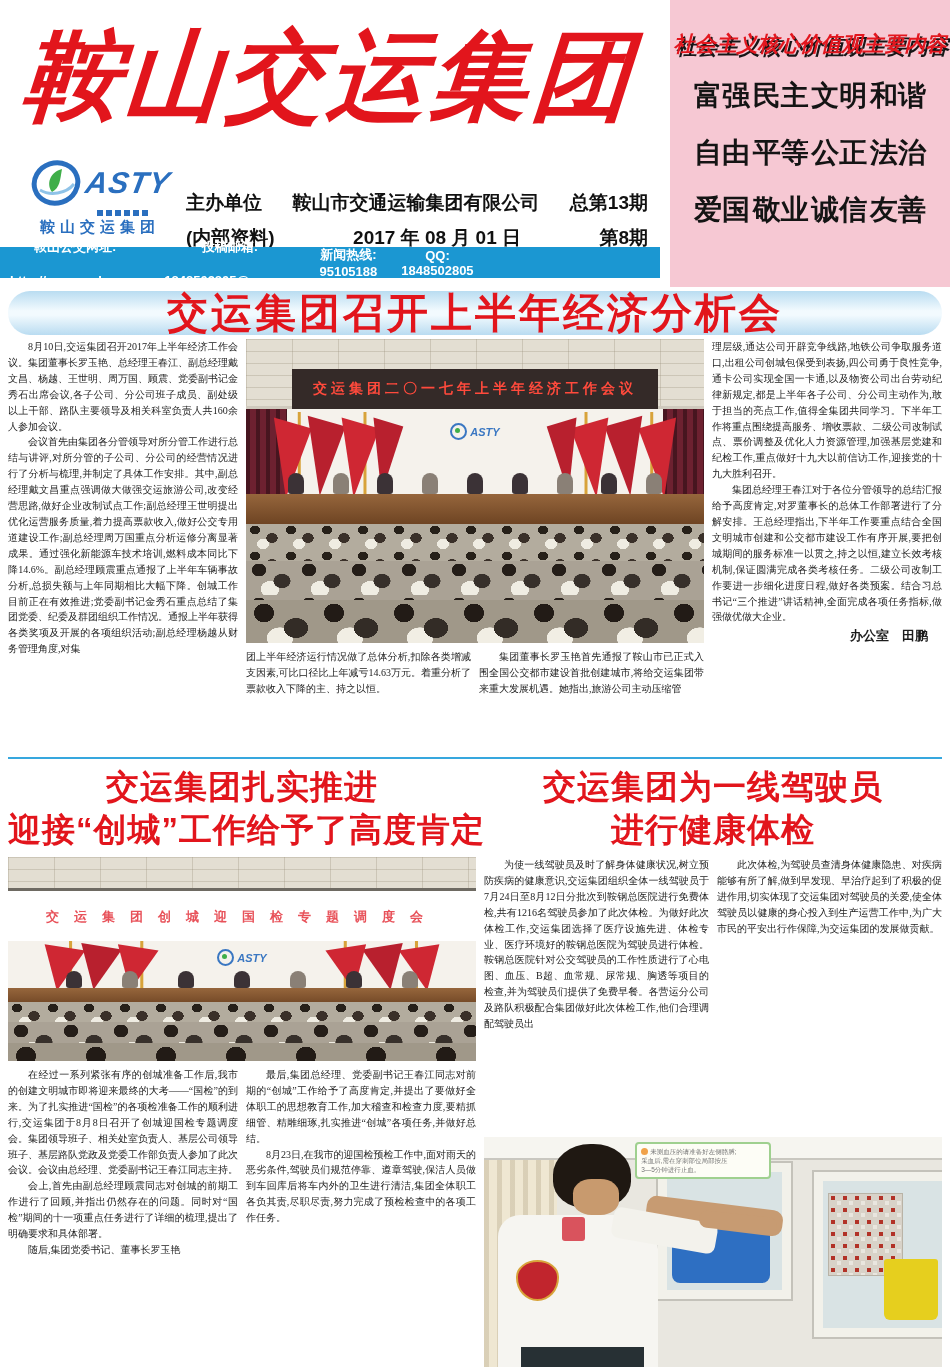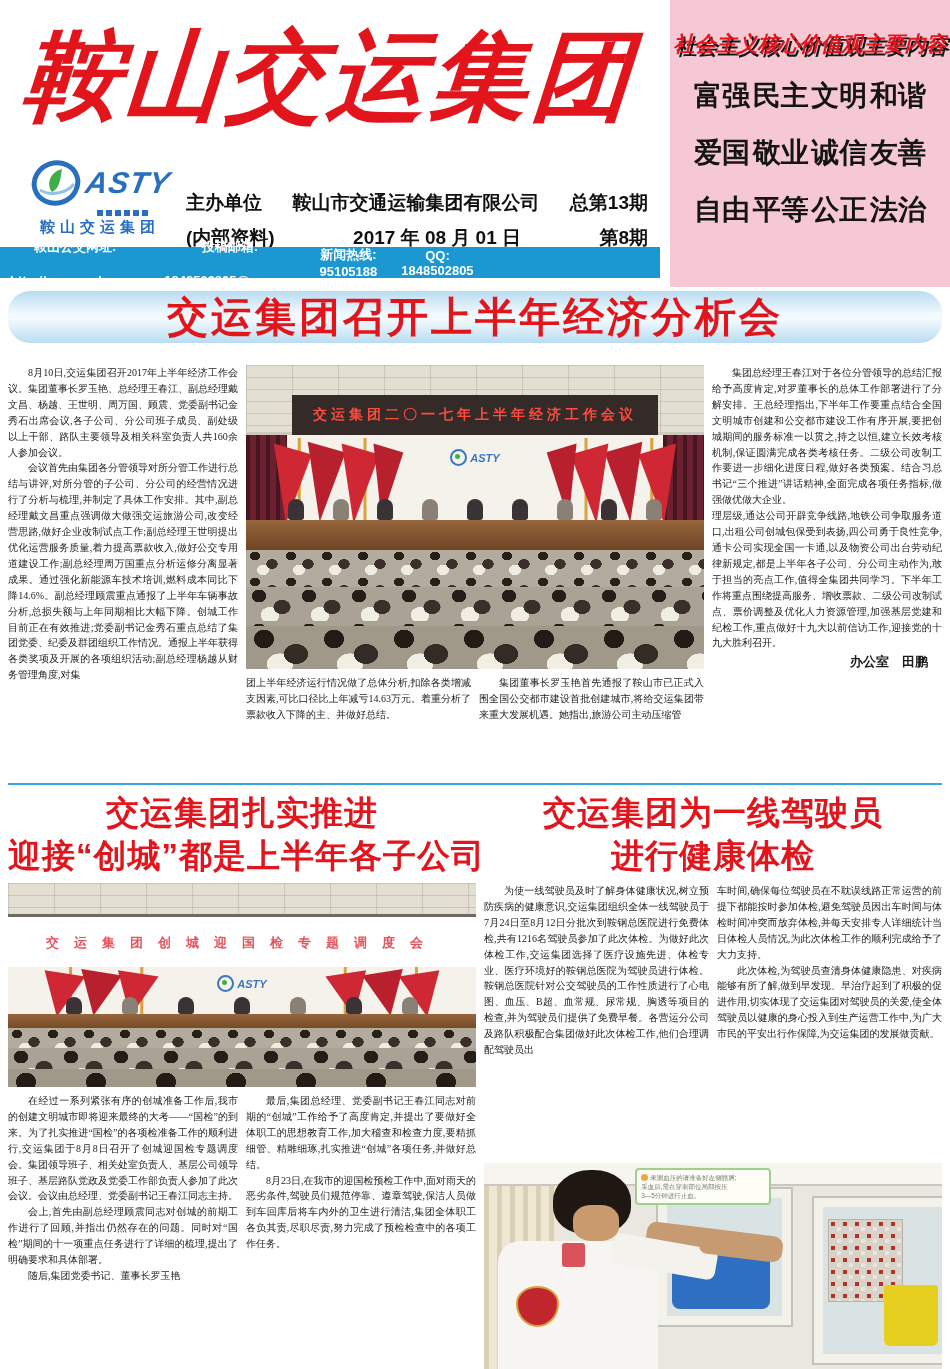--- a/index.html
+++ b/index.html
@@ -34,21 +34,21 @@
   .values-row{display:flex;justify-content:space-between;padding:0 24px;margin-top:19px;
       font-family:"Liberation Sans",sans-serif;font-weight:900;font-size:28px;color:#141414;}
 
   .info-bar{position:absolute;left:0;top:247px;width:660px;height:31px;background:#1b97d2;
       color:#fff;font-family:"Liberation Sans",sans-serif;font-weight:bold;font-size:13px;
       display:flex;align-items:center;gap:24px;padding-left:10px;box-sizing:border-box;white-space:nowrap;}
   .info-item{display:flex;align-items:center;flex-direction:column;}
   .u{text-decoration:underline;margin-top:17px;}
 
   
-  .headline-box{margin:4px 8px 22px;height:52px;border-radius:22px;
+  .headline-box{margin:4px 8px 4px;height:44px;border-radius:22px;
       background:linear-gradient(#b9dcf1,#f2fafe 45%,#f2fafe 55%,#b9dcf1);
       display:flex;align-items:center;justify-content:center;}
   .headline-box span{color:#e2151c;font-family:"Liberation Sans",sans-serif;font-weight:900;
       font-size:41px;letter-spacing:3px;white-space:nowrap;}
 
   
   .body{font-size:10px;line-height:15.9px;text-align:justify;margin:0;color:#1c1c1c;}
   .ind{text-indent:2em;}
   .byline{text-align:right;padding-right:14px;margin-top:3px;font-family:"Liberation Sans",sans-serif;
       font-weight:bold;font-size:13px;}
@@ -212,30 +212,30 @@
 
     <aside class="values-panel">
       <div class="values-title">社会主义核心价值观主要内容</div>
       <div class="values-row">
         <span>富强</span>
         <span>民主</span>
         <span>文明</span>
         <span>和谐</span>
       </div>
       <div class="values-row">
+        <span>自由</span>
+        <span>平等</span>
+        <span>公正</span>
+        <span>法治</span>
+      </div>
+      <div class="values-row">
         <span>爱国</span>
         <span>敬业</span>
         <span>诚信</span>
         <span>友善</span>
-      </div>
-      <div class="values-row">
-        <span>自由</span>
-        <span>平等</span>
-        <span>公正</span>
-        <span>法治</span>
       </div>
     </aside>
 
     <div class="info-bar">
       <span class="info-item">
         <span>鞍山公交网址:</span>
         <span class="u">http://www.as-bus.cn</span>
       </span>
       <span class="info-item">
         <span>投稿邮箱:</span>
@@ -303,41 +303,41 @@
           <div class="person"></div>
           <div class="person alt"></div>
         </div>
         <div class="ph-table"></div>
         <div class="crowd c1"></div>
         <div class="crowd c2"></div>
         <div class="crowd c3"></div>
       </div>
       <div class="a1-below">
         <div class="bcol">
-          <p class="body">团上半年经济运行情况做了总体分析,扣除各类增减支因素,可比口径比上年减亏14.63万元。着重分析了票款收入下降的主、并做好总结。</p>
+          <p class="body">团上半年经济运行情况做了总体分析,扣除各类增减支因素,可比口径比上年减亏14.63万元。着重分析了票款收入下降的主、持之以恒。</p>
         </div>
         <div class="bcol">
           <p class="body ind">集团董事长罗玉艳首先通报了鞍山市已正式入围全国公交都市建设首批创建城市,将给交运集团带来重大发展机遇。她指出,旅游公司主动压缩管</p>
         </div>
       </div>
     </div>
     <div class="a1-col">
+      <p class="body">理层级,通达公司开辟竞争线路,地铁公司争取服务道口,出租公司创城包保受到表扬,四公司勇于良性竞争,通卡公司实现全国一卡通,以及物资公司出台劳动纪律新规定,都是上半年各子公司、分公司主动作为,敢于担当的亮点工作,值得全集团共同学习。下半年工作将重点围绕提高服务、增收票款、二级公司改制试点、票价调整及优化人力资源管理,加强基层党建和纪检工作,重点做好十九大以前信访工作,迎接党的十九大胜利召开。</p>
       <p class="body ind">集团总经理王春江对于各位分管领导的总结汇报给予高度肯定,对罗董事长的总体工作部署进行了分解安排。王总经理指出,下半年工作要重点结合全国文明城市创建和公交都市建设工作有序开展,要把创城期间的服务标准一以贯之,持之以恒,建立长效考核机制,保证圆满完成各类考核任务。二级公司改制工作要进一步细化进度日程,做好各类预案。结合习总书记“三个推进”讲话精神,全面完成各项任务指标,做强做优做大企业。</p>
-      <p class="body">理层级,通达公司开辟竞争线路,地铁公司争取服务道口,出租公司创城包保受到表扬,四公司勇于良性竞争,通卡公司实现全国一卡通,以及物资公司出台劳动纪律新规定,都是上半年各子公司、分公司主动作为,敢于担当的亮点工作,值得全集团共同学习。下半年工作将重点围绕提高服务、增收票款、二级公司改制试点、票价调整及优化人力资源管理,加强基层党建和纪检工作,重点做好十九大以前信访工作,迎接党的十九大胜利召开。</p>
       <p class="body byline">办公室　田鹏</p>
     </div>
   </section>
 
   <div class="divider"></div>
 
   <section class="bottom">
 
     <div class="bottom-left">
       <h2 class="b-headline">交运集团扎实推进</h2>
-      <h2 class="b-headline">迎接“创城”都是上半年各子公司</h2>
+      <h2 class="b-headline">迎接“创城”工作给予了高度肯定</h2>
       <div class="photo photo-left">
         <div class="ph-ceiling"></div>
         <div class="ph-led">
           <span>交运集团创城迎国检专题调度会</span>
         </div>
         <div class="ph-wall"></div>
         <svg class="ph-flags" viewBox="0 0 460 100" preserveAspectRatio="none">
           <g fill="#d8a33a">
               <rect x="60" y="0" width="3" height="96"></rect>
               <rect x="130" y="0" width="3" height="96"></rect>
@@ -385,21 +385,20 @@
     </div>
 
     <div class="bottom-right">
       <h2 class="b-headline">交运集团为一线驾驶员</h2>
       <h2 class="b-headline">进行健康体检</h2>
       <div class="br-cols">
         <div class="bcol">
           <p class="body ind">为使一线驾驶员及时了解身体健康状况,树立预防疾病的健康意识,交运集团组织全体一线驾驶员于7月24日至8月12日分批次到鞍钢总医院进行免费体检,共有1216名驾驶员参加了此次体检。为做好此次体检工作,交运集团选择了医疗设施先进、体检专业、医疗环境好的鞍钢总医院为驾驶员进行体检。鞍钢总医院针对公交驾驶员的工作性质进行了心电图、血压、B超、血常规、尿常规、胸透等项目的检查,并为驾驶员们提供了免费早餐。各营运分公司及路队积极配合集团做好此次体检工作,他们合理调配驾驶员出</p>
         </div>
         <div class="bcol">
-          <p class="body">车时间,确保每位驾驶员在不耽误线路正常运营的前提下都能按时参加体检,避免驾驶员因出车时间与体检时间冲突而放弃体检,并每天安排专人详细统计当日体检人员情况,为此次体检工作的顺利完成给予了大力支持。</p>
           <p class="body ind">此次体检,为驾驶员查清身体健康隐患、对疾病能够有所了解,做到早发现、早治疗起到了积极的促进作用,切实体现了交运集团对驾驶员的关爱,使全体驾驶员以健康的身心投入到生产运营工作中,为广大市民的平安出行作保障,为交运集团的发展做贡献。</p>
         </div>
       </div>
       <div class="photo photo-health">
         <div class="hp-curtain"></div>
         <div class="hp-beam"></div>
         <div class="hp-window center">
           <div class="hp-pad"></div>
           <div class="hp-arm"></div>
         </div>

